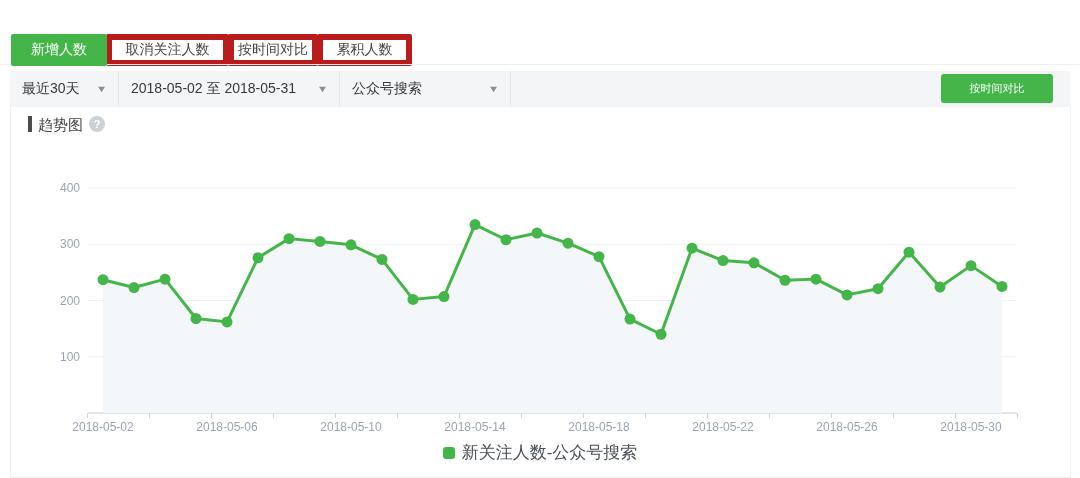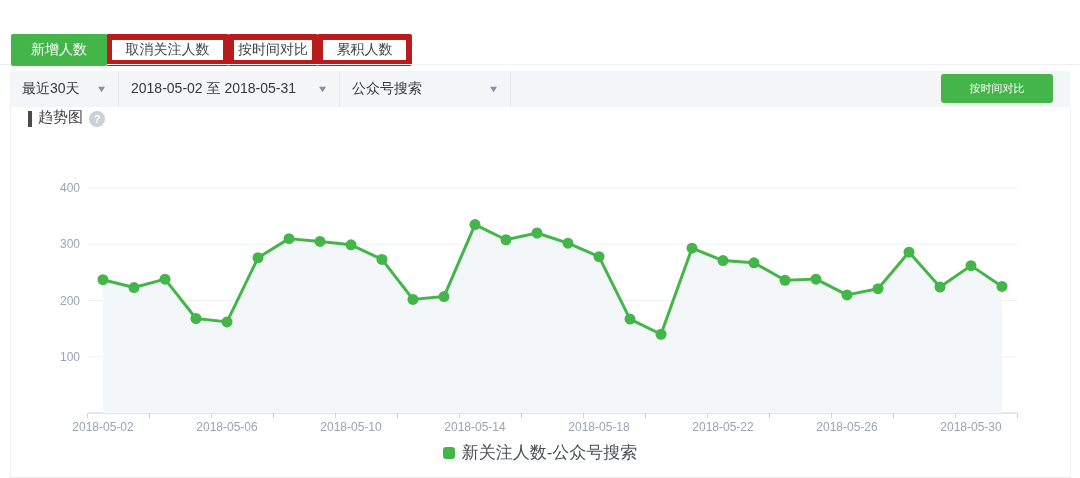--- a/index.html
+++ b/index.html
@@ -29,21 +29,21 @@
   .compare-btn { position:absolute; right:17px; top:3px; width:112px; height:29px;
     background:var(--green); color:#fff; font-size:11px; border:none; border-radius:3px;
     cursor:pointer; font-family:inherit; }
 
   
   .border-left  { position:absolute; left:10px;  top:107px; width:1px; height:370px; background:#eef0f2; }
   .border-right { position:absolute; left:1070px; top:107px; width:1px; height:370px; background:#eef0f2; }
   .border-bottom{ position:absolute; left:10px; top:477px; width:1061px; height:1px; background:#e8eaec; }
 
   
-  .section-title { position:absolute; left:28px; top:108px; display:flex; align-items:flex-end; }
+  .section-title { position:absolute; left:28px; top:116px; display:flex; align-items:flex-start; }
   .title-bar { width:4px; height:16px; background:#4a4a4a; margin-right:6px; }
   .title-text { font-size:15px; color:#3f3f3f; }
   .help-icon { width:16px; height:16px; border-radius:50%; background:#ccd0d7; color:#fff;
     font-size:11px; font-weight:bold; display:flex; align-items:center; justify-content:center;
     margin-left:6px; cursor:pointer; }
 
   
   .chart-svg { position:absolute; left:0; top:0; width:1080px; height:478px; }
 
   

